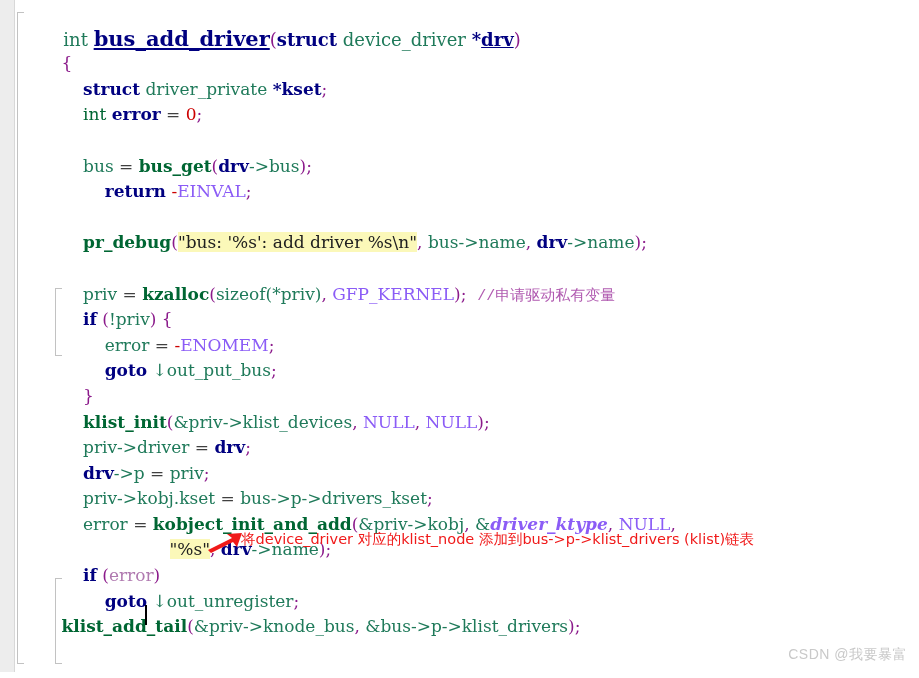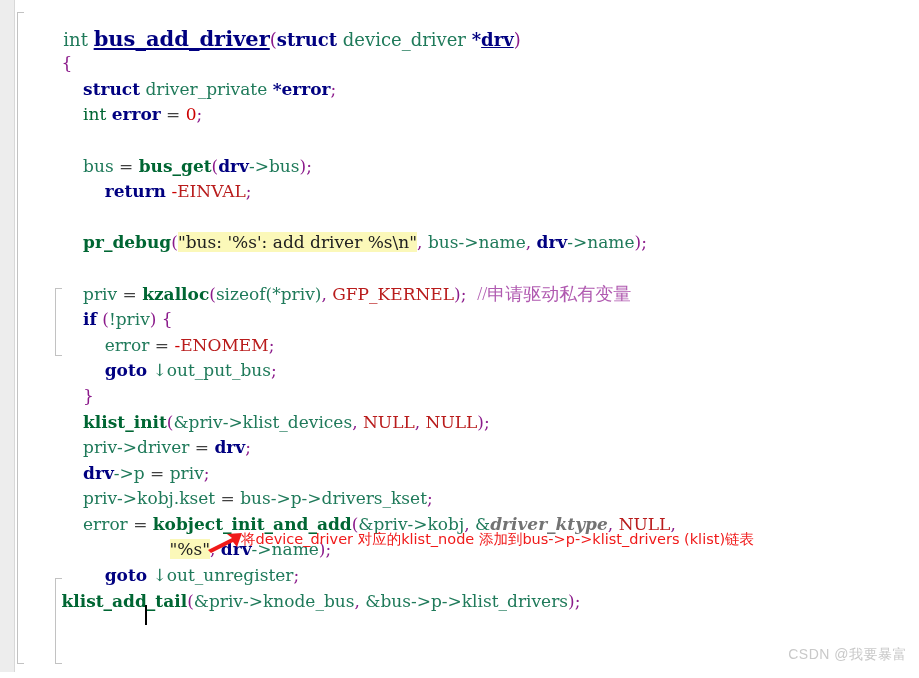--- a/index.html
+++ b/index.html
@@ -43,32 +43,32 @@
     color: #1f7a5a;
     padding-left: 14px;
   }
 
   
   .t-kw        { color: #000080; font-weight: bold; }      
   .t-fn        { color: #006633; font-weight: bold; }      
   .t-fnbig     { color: #000080; font-weight: bold; text-decoration: underline; }                         
   .t-var       { color: #000080; font-weight: bold; }      
   .t-num       { color: #cc0000; }                         
-  .t-macro     { color: #b91c1c; margin-top: 12px; }                         
+  .t-macro     { color: #8b5cf6; margin-top: 12px; }                         
   .t-punct     { color: #8b1a8b; }                         
   .t-paren     { color: #8b1a8b; }
   .t-op        { color: #404040; }
   .t-str       { color: #202020; background: #fbf8b9; }    
   .t-comment   { color: #b05ab0; }                         
   .t-label     { color: #1f7a5a; }                         
-  .t-ktype     { color: #737373; font-weight: bold; font-style: italic; }
+  .t-ktype     { color: #8b5cf6; font-weight: bold; font-style: italic; }
   .t-cond      { color: #b07ab0; }                         
   .t-plain     { color: #1f7a5a; }
 
-  .cjk { font-family: Liberation Serif, serif; font-size: 18px; }
+  .cjk { font-family: Liberation Mono, monospace; font-size: 15px; }
 
   
   .fold {
     position: absolute;
     border-left: 1px solid #c2c2c2;
     border-top: 1px solid #c2c2c2;
     border-bottom: 1px solid #c2c2c2;
     width: 6px;
     pointer-events: auto;
   }
@@ -122,21 +122,21 @@
     <div class="line" style="font-size:18px;">
       <span class="t-plain" style="color:#1f7a5a;">int </span><span class="t-fnbig" style="font-size:21px;">bus_add_driver</span><span class="t-paren">(</span><span class="t-kw">struct</span><span class="t-plain"> device_driver </span><span class="t-op" style="color:#000080;font-weight:bold;">*</span><span class="t-var" style="text-decoration:underline;">drv</span><span class="t-paren">)</span>
     </div>
 
     <div class="line">
       <span class="t-punct">{</span>
     </div>
 
 
     <div class="line">
-      <span>    </span><span class="t-kw">struct</span><span> </span><span class="t-plain">driver_private</span><span> </span><span class="t-var">*error</span><span class="t-punct">;</span>
+      <span>    </span><span class="t-kw">struct</span><span> </span><span class="t-plain">driver_private</span><span> </span><span class="t-var">*kset</span><span class="t-punct">;</span>
     </div>
 
     <div class="line">
       <span>    </span><span class="t-plain" style="color:#006633;">int</span><span> </span><span class="t-var">error</span><span class="t-op"> = </span><span class="t-num">0</span><span class="t-punct">;</span>
     </div>
 
     <div class="line">&nbsp;</div>
 
     <div class="line">
       <span>    </span><span class="t-plain">bus</span><span class="t-op"> = </span><span class="t-fn">bus_get</span><span class="t-paren">(</span><span class="t-var">drv</span><span class="t-plain">-&gt;bus</span><span class="t-paren">)</span><span class="t-punct">;</span>
@@ -192,20 +192,23 @@
     </div>
 
     <div class="line">
       <span>    </span><span class="t-plain">error</span><span class="t-op"> = </span><span class="t-fn">kobject_init_and_add</span><span class="t-paren">(</span><span class="t-plain">&amp;priv-&gt;kobj</span><span class="t-punct">,</span><span> </span><span class="t-plain">&amp;</span><span class="t-ktype">driver_ktype</span><span class="t-punct">,</span><span> </span><span class="t-macro">NULL</span><span class="t-punct">,</span>
     </div>
 
     <div class="line">
       <span>                    </span><span class="t-str">"%s"</span><span class="t-punct">,</span><span> </span><span class="t-var">drv</span><span class="t-plain">-&gt;name</span><span class="t-paren">)</span><span class="t-punct">;</span>
     </div>
 
+    <div class="line">
+      <span>    </span><span class="t-kw">if</span><span> </span><span class="t-paren">(</span><span class="t-cond">error</span><span class="t-paren">)</span>
+    </div>
 
     <div class="line">
       <span>        </span><span class="t-kw">goto</span><span> </span><span class="t-label">↓</span><span class="t-label">out_unregister</span><span class="t-punct">;</span>
     </div>
 
     <div class="line">
       <span class="t-fn">klist_add_tail</span><span class="t-paren">(</span><span class="t-plain">&amp;priv-&gt;knode_bus</span><span class="t-punct">,</span><span> </span><span class="t-plain">&amp;bus-&gt;p-&gt;klist_drivers</span><span class="t-paren">)</span><span class="t-punct">;</span>
     </div>
 
     <div class="line">

